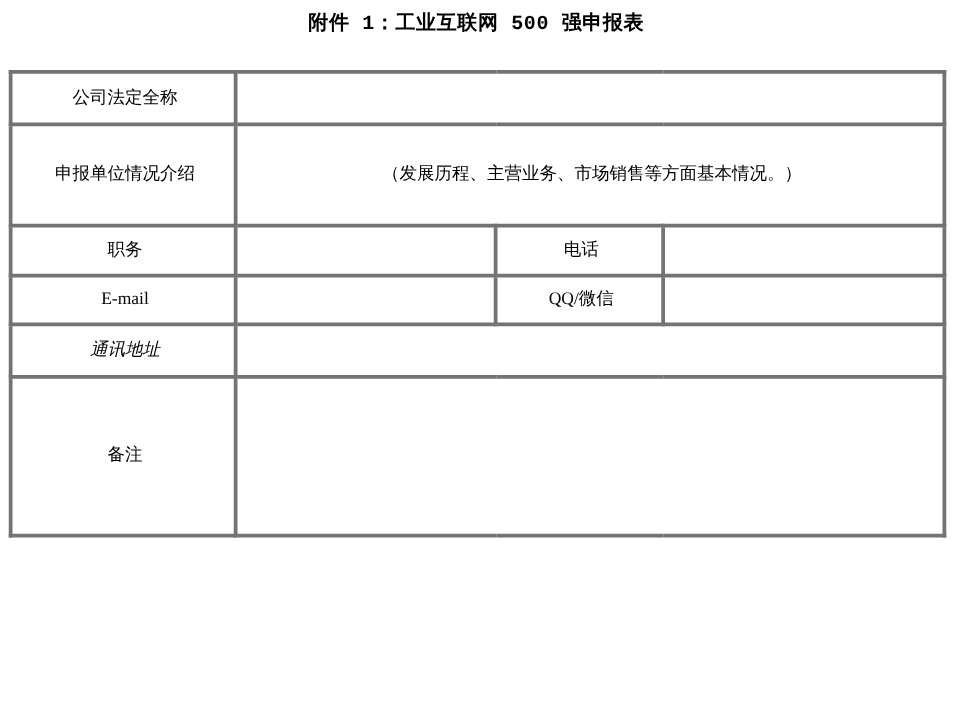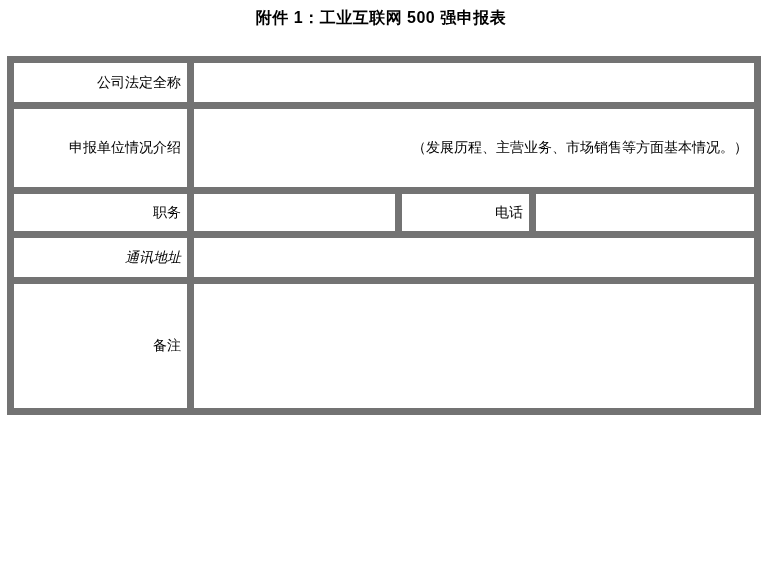--- a/index.html
+++ b/index.html
@@ -16,39 +16,39 @@
     width: 762px;
     height: 581px;
     overflow: hidden;
   }
   .doc-title {
     position: absolute;
     top: 8px;
     left: 0;
     width: 762px;
     text-align: center;
-    font-family: Liberation Sans, sans-serif;
+    font-family: Liberation Mono, monospace;
     font-weight: bold;
     font-size: 16px;
     letter-spacing: 0.5px;
   }
   table.form {
     position: absolute;
     left: 7px;
     top: 56px;
     width: 747px;
     border-collapse: collapse;
     table-layout: fixed;
     font-size: 14px;
   }
   table.form td {
-    border: 7px solid #737373;
+    border: 3px solid #737373;
     padding: 2px 6px 2px 9px;
     vertical-align: middle;
-    text-align: right;
+    text-align: center;
     overflow: hidden;
   }
   .label-cell {
     white-space: pre-line;
     line-height: 28px;
   }
   .hint-cell {
     line-height: 28px;
   }
   tr.r1 td { height: 35px; }
@@ -90,20 +90,26 @@
 
 
 
     <tr class="r6">
       <td class="label-cell">职务</td>
       <td></td>
       <td class="label-cell">电话</td>
       <td></td>
     </tr>
 
+    <tr class="r7">
+      <td class="label-cell">E-mail</td>
+      <td></td>
+      <td class="label-cell">QQ/微信</td>
+      <td></td>
+    </tr>
 
     <tr class="r8">
       <td class="label-cell">通讯地址</td>
       <td colspan="3"></td>
     </tr>
 
     <tr class="r9">
       <td class="label-cell">备注</td>
       <td colspan="3"></td>
     </tr>

